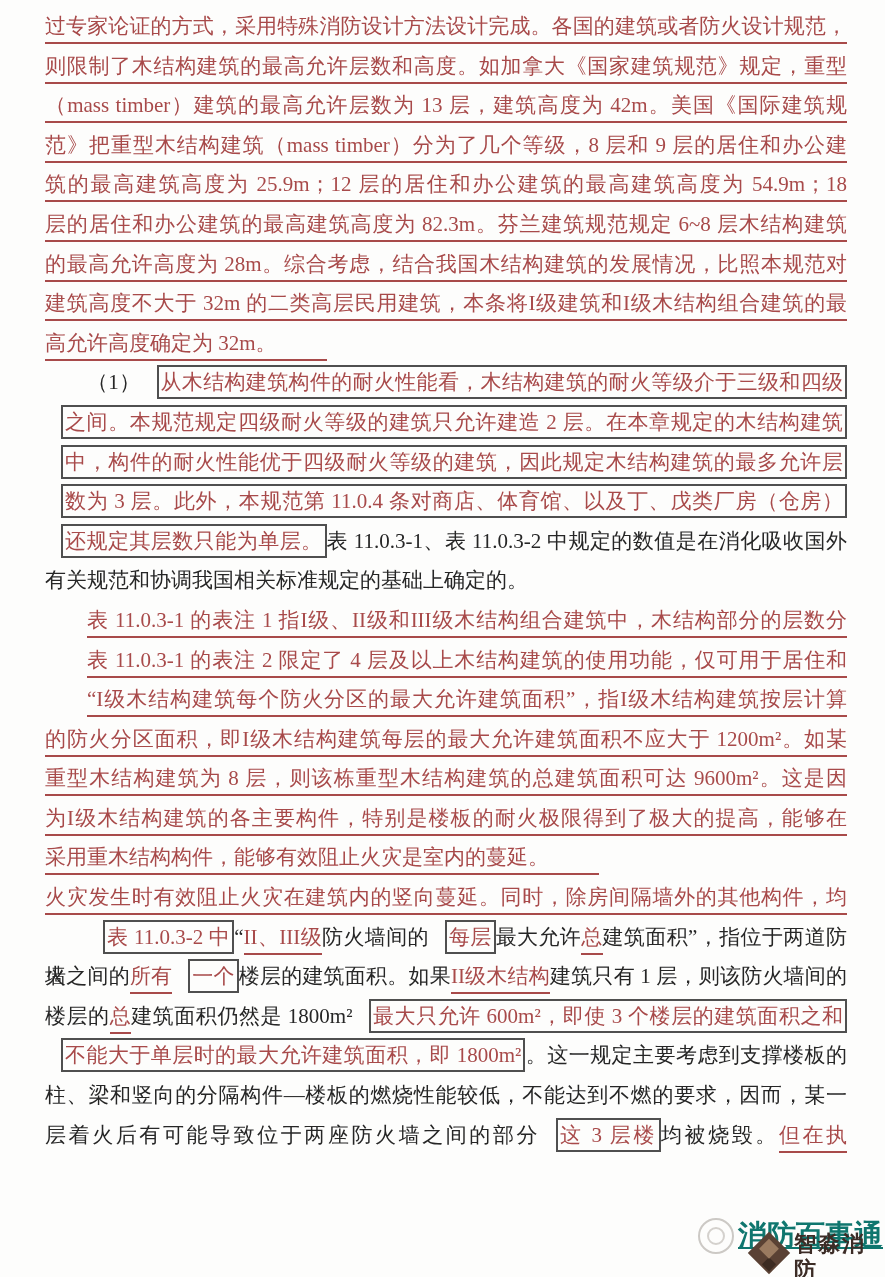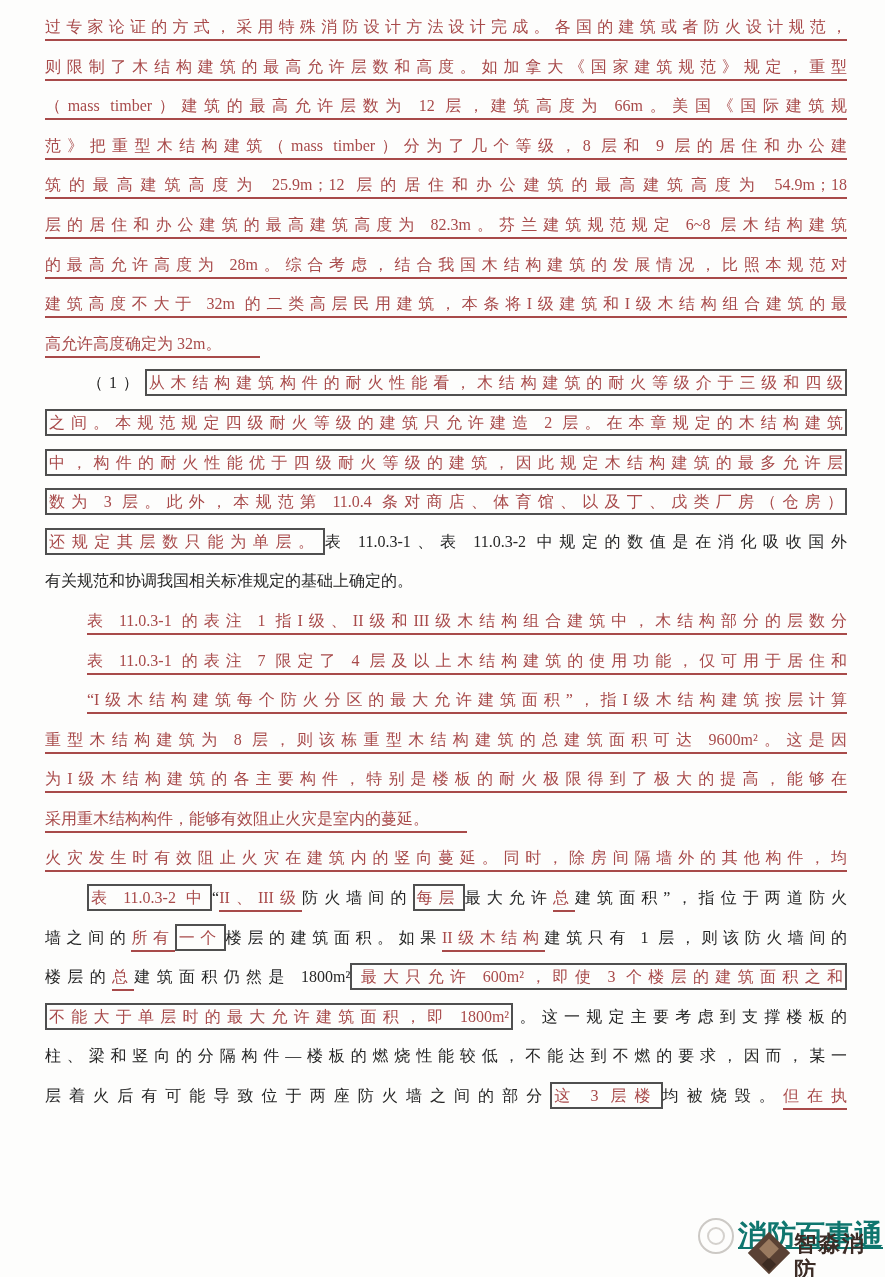--- a/index.html
+++ b/index.html
@@ -6,34 +6,34 @@
   #page{
     position:relative;
     width:885px;height:1277px;
     background:#fdfdfc;
     overflow:hidden;
     font-family:"Liberation Serif","DejaVu Serif",serif;
   }
   #doc{
     position:relative;z-index:1;
     padding:7px 38px 0 45px;
-    font-size:16px;
+    font-size:21px;
     color:#262626;
   }
   .line{
     height:39.6px;
     line-height:39.6px;
     white-space:nowrap;
   }
   .just{text-align:justify;text-align-last:justify;white-space:normal;}
   .ind{text-indent:42px;}
   .t-k{color:#262626;}
   .t-r{color:#a84a4a;}
   .t-ru{color:#a84a4a;border-bottom:2px solid #a84a4a;padding-bottom:4px;}
-  .t-rb{color:#a84a4a;border:2px solid #4f4f4f;padding:3px 2px;}
+  .t-rb{color:#a84a4a;border:2px solid #4f4f4f;padding:3px 2px;margin-left:16px;}
   .tail{padding-right:2.4em;text-align:right;}
   
   .wm-faint{
     position:absolute;z-index:0;
     left:698px;top:1216px;
     color:#0f766e;
     display:flex;align-items:center;
     font-family:"Liberation Sans","DejaVu Sans",sans-serif;
     text-decoration:underline;
   }
@@ -78,36 +78,37 @@
 <div id="page">
 
   <div class="wm-faint">
     <span class="wm-circle"></span>
     <span class="wm-faint-text">消防百事通</span>
   </div>
 
   <div id="doc">
       <div class="line just"><span class="t-ru">过专家论证的方式，采用特殊消防设计方法设计完成。各国的建筑或者防火设计规范，</span></div>
       <div class="line just"><span class="t-ru">则限制了木结构建筑的最高允许层数和高度。如加拿大《国家建筑规范》规定，重型</span></div>
-      <div class="line just"><span class="t-ru">（mass timber）建筑的最高允许层数为 12 层，建筑高度为 66m。美国《国际建筑规</span></div>
+      <div class="line just"><span class="t-ru">（mass timber）建筑的最高允许层数为 13 层，建筑高度为 42m。美国《国际建筑规</span></div>
       <div class="line just"><span class="t-ru">范》把重型木结构建筑（mass timber）分为了几个等级，8 层和 9 层的居住和办公建</span></div>
       <div class="line just"><span class="t-ru">筑的最高建筑高度为 25.9m；12 层的居住和办公建筑的最高建筑高度为 54.9m；18</span></div>
       <div class="line just"><span class="t-ru">层的居住和办公建筑的最高建筑高度为 82.3m。芬兰建筑规范规定 6~8 层木结构建筑</span></div>
       <div class="line just"><span class="t-ru">的最高允许高度为 28m。综合考虑，结合我国木结构建筑的发展情况，比照本规范对</span></div>
       <div class="line just"><span class="t-ru">建筑高度不大于 32m 的二类高层民用建筑，本条将I级建筑和I级木结构组合建筑的最</span></div>
       <div class="line"><span class="t-ru tail">高允许高度确定为 32m。</span></div>
       <div class="line ind just"><span class="t-k">（1）</span><span class="t-rb">从木结构建筑构件的耐火性能看，木结构建筑的耐火等级介于三级和四级</span></div>
       <div class="line just"><span class="t-rb">之间。本规范规定四级耐火等级的建筑只允许建造 2 层。在本章规定的木结构建筑</span></div>
       <div class="line just"><span class="t-rb">中，构件的耐火性能优于四级耐火等级的建筑，因此规定木结构建筑的最多允许层</span></div>
       <div class="line just"><span class="t-rb">数为 3 层。此外，本规范第 11.0.4 条对商店、体育馆、以及丁、戊类厂房（仓房）</span></div>
       <div class="line just"><span class="t-rb">还规定其层数只能为单层。</span><span class="t-k">表 11.0.3-1、表 11.0.3-2 中规定的数值是在消化吸收国外</span></div>
       <div class="line"><span class="t-k">有关规范和协调我国相关标准规定的基础上确定的。</span></div>
       <div class="line ind just"><span class="t-ru">表 11.0.3-1 的表注 1 指I级、II级和III级木结构组合建筑中，木结构部分的层数分</span></div>
-      <div class="line ind just"><span class="t-ru">表 11.0.3-1 的表注 7 限定了 4 层及以上木结构建筑的使用功能，仅可用于居住和</span></div>
+      <div class="line ind just"><span class="t-ru">表 11.0.3-1 的表注 2 限定了 4 层及以上木结构建筑的使用功能，仅可用于居住和</span></div>
       <div class="line ind just"><span class="t-ru">“I级木结构建筑每个防火分区的最大允许建筑面积”，指I级木结构建筑按层计算</span></div>
+      <div class="line just"><span class="t-ru">的防火分区面积，即I级木结构建筑每层的最大允许建筑面积不应大于 1200m²。如某</span></div>
       <div class="line just"><span class="t-ru">重型木结构建筑为 8 层，则该栋重型木结构建筑的总建筑面积可达 9600m²。这是因</span></div>
       <div class="line just"><span class="t-ru">为I级木结构建筑的各主要构件，特别是楼板的耐火极限得到了极大的提高，能够在</span></div>
       <div class="line"><span class="t-ru tail">采用重木结构构件，能够有效阻止火灾是室内的蔓延。</span></div>
       <div class="line just"><span class="t-ru">火灾发生时有效阻止火灾在建筑内的竖向蔓延。同时，除房间隔墙外的其他构件，均</span></div>
       <div class="line ind just"><span class="t-rb">表 11.0.3-2 中</span><span class="t-k">“</span><span class="t-ru">II、III级</span><span class="t-k">防火墙间的</span><span class="t-rb">每层</span><span class="t-k">最大允许</span><span class="t-ru">总</span><span class="t-k">建筑面积”，指位于两道防火</span></div>
       <div class="line just"><span class="t-k">墙之间的</span><span class="t-ru">所有</span><span class="t-rb">一个</span><span class="t-k">楼层的建筑面积。如果</span><span class="t-ru">II级木结构</span><span class="t-k">建筑只有 1 层，则该防火墙间的</span></div>
       <div class="line just"><span class="t-k">楼层的</span><span class="t-ru">总</span><span class="t-k">建筑面积仍然是 1800m²</span><span class="t-rb">最大只允许 600m²，即使 3 个楼层的建筑面积之和</span></div>
       <div class="line just"><span class="t-rb">不能大于单层时的最大允许建筑面积，即 1800m²</span><span class="t-k">。这一规定主要考虑到支撑楼板的</span></div>
       <div class="line just"><span class="t-k">柱、梁和竖向的分隔构件—楼板的燃烧性能较低，不能达到不燃的要求，因而，某一</span></div>
       <div class="line just"><span class="t-k">层着火后有可能导致位于两座防火墙之间的部分</span><span class="t-rb">这 3 层楼</span><span class="t-k">均被烧毁。</span><span class="t-ru">但在执</span></div>

